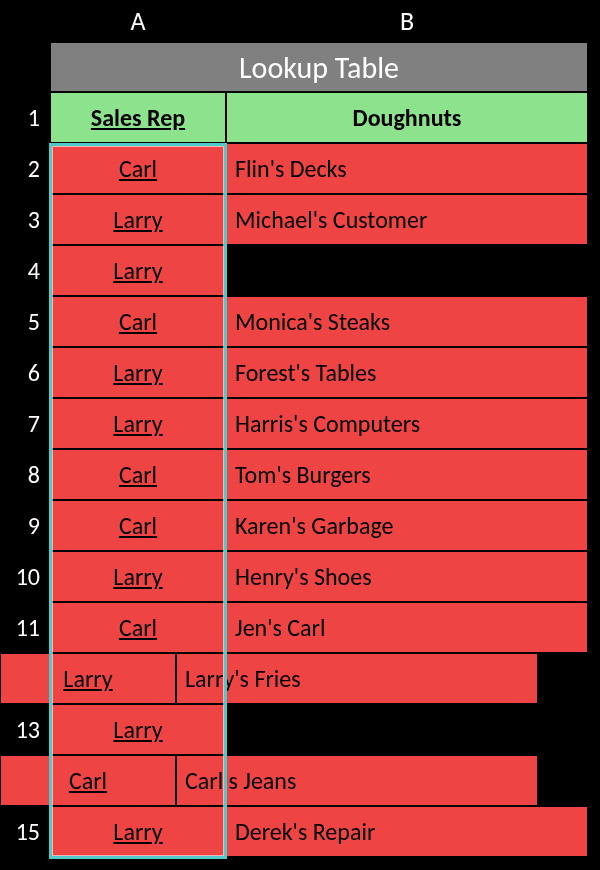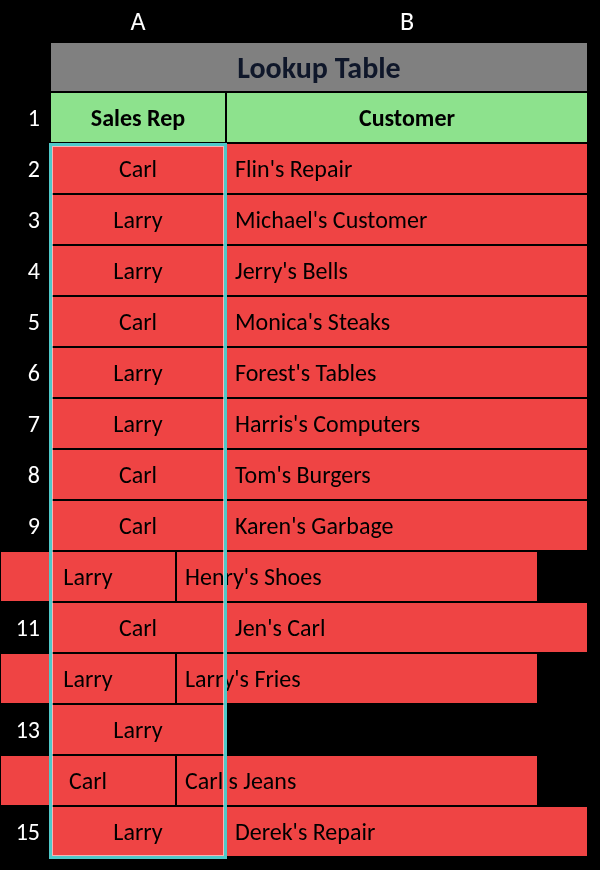--- a/index.html
+++ b/index.html
@@ -45,23 +45,23 @@
   .col-a-letter { width: 176px; }
   .col-b-letter { width: 362px; }
 
   .title-row {
     display: flex;
     height: 50px;
   }
   .title-cell {
     width: 538px;
     background: #808080;
-    color: #0f172a;
+    color: #ffffff;
     font-size: 30px;
-    font-weight: bold;
+    font-weight: normal;
     display: flex;
     align-items: center;
     justify-content: center;
     border: 1px solid #000;
   }
 
   .data-row {
     display: flex;
     height: 51px;
   }
@@ -70,20 +70,21 @@
     border: 1px solid #000;
     font-size: 24px;
     display: flex;
     align-items: center;
     height: 100%;
   }
   .cell-a {
     width: 176px;
     justify-content: center;
     text-align: center;
+    text-decoration: underline;
   }
   .cell-b {
     width: 362px;
     justify-content: flex-start;
     padding-left: 8px;
     text-align: left;
   }
   .header-cell {
     background: #8de28d;
     font-weight: bold;
@@ -114,37 +115,36 @@
   </div>
 
   <div class="title-row">
     <div class="row-gutter"></div>
     <div class="title-cell">Lookup Table</div>
   </div>
 
   <div class="data-row">
     <div class="row-gutter">1</div>
     <div class="cell cell-a header-cell">Sales Rep</div>
-    <div class="cell cell-b header-cell">Customer</div>
+    <div class="cell cell-b header-cell">Doughnuts</div>
   </div>
 
   <div class="data-row">
     <div class="row-gutter">2</div>
     <div class="cell cell-a">Carl</div>
-    <div class="cell cell-b">Flin's Repair</div>
+    <div class="cell cell-b">Flin's Decks</div>
   </div>
   <div class="data-row">
     <div class="row-gutter">3</div>
     <div class="cell cell-a">Larry</div>
     <div class="cell cell-b">Michael's Customer</div>
   </div>
   <div class="data-row">
     <div class="row-gutter">4</div>
     <div class="cell cell-a">Larry</div>
-    <div class="cell cell-b">Jerry's Bells</div>
   </div>
   <div class="data-row">
     <div class="row-gutter">5</div>
     <div class="cell cell-a">Carl</div>
     <div class="cell cell-b">Monica's Steaks</div>
   </div>
   <div class="data-row">
     <div class="row-gutter">6</div>
     <div class="cell cell-a">Larry</div>
     <div class="cell cell-b">Forest's Tables</div>
@@ -158,20 +158,21 @@
     <div class="row-gutter">8</div>
     <div class="cell cell-a">Carl</div>
     <div class="cell cell-b">Tom's Burgers</div>
   </div>
   <div class="data-row">
     <div class="row-gutter">9</div>
     <div class="cell cell-a">Carl</div>
     <div class="cell cell-b">Karen's Garbage</div>
   </div>
   <div class="data-row">
+    <div class="row-gutter">10</div>
     <div class="cell cell-a">Larry</div>
     <div class="cell cell-b">Henry's Shoes</div>
   </div>
   <div class="data-row">
     <div class="row-gutter">11</div>
     <div class="cell cell-a">Carl</div>
     <div class="cell cell-b">Jen's Carl</div>
   </div>
   <div class="data-row">
     <div class="cell cell-a">Larry</div>

